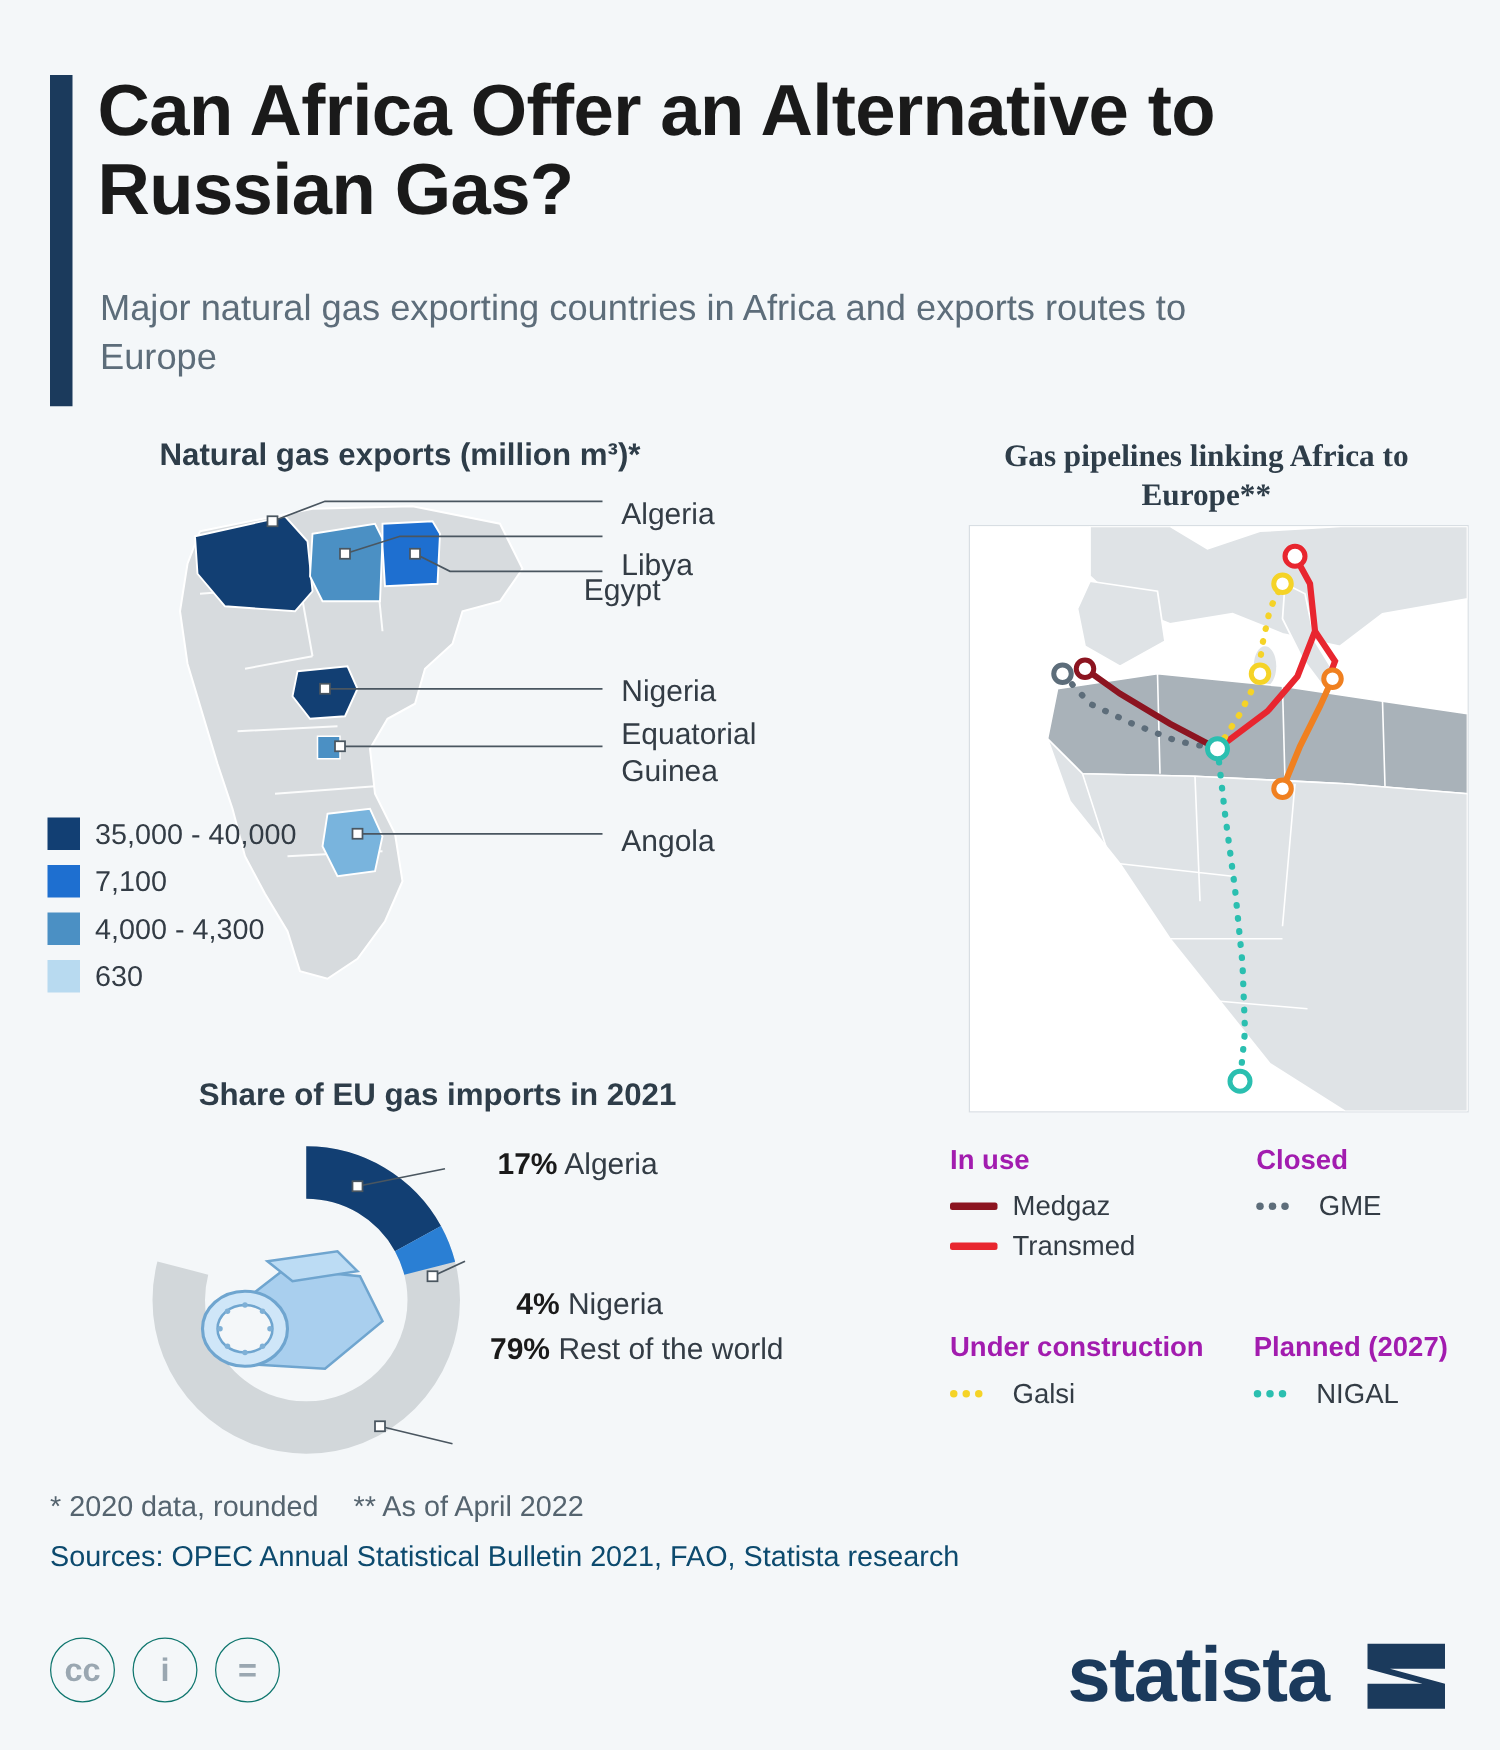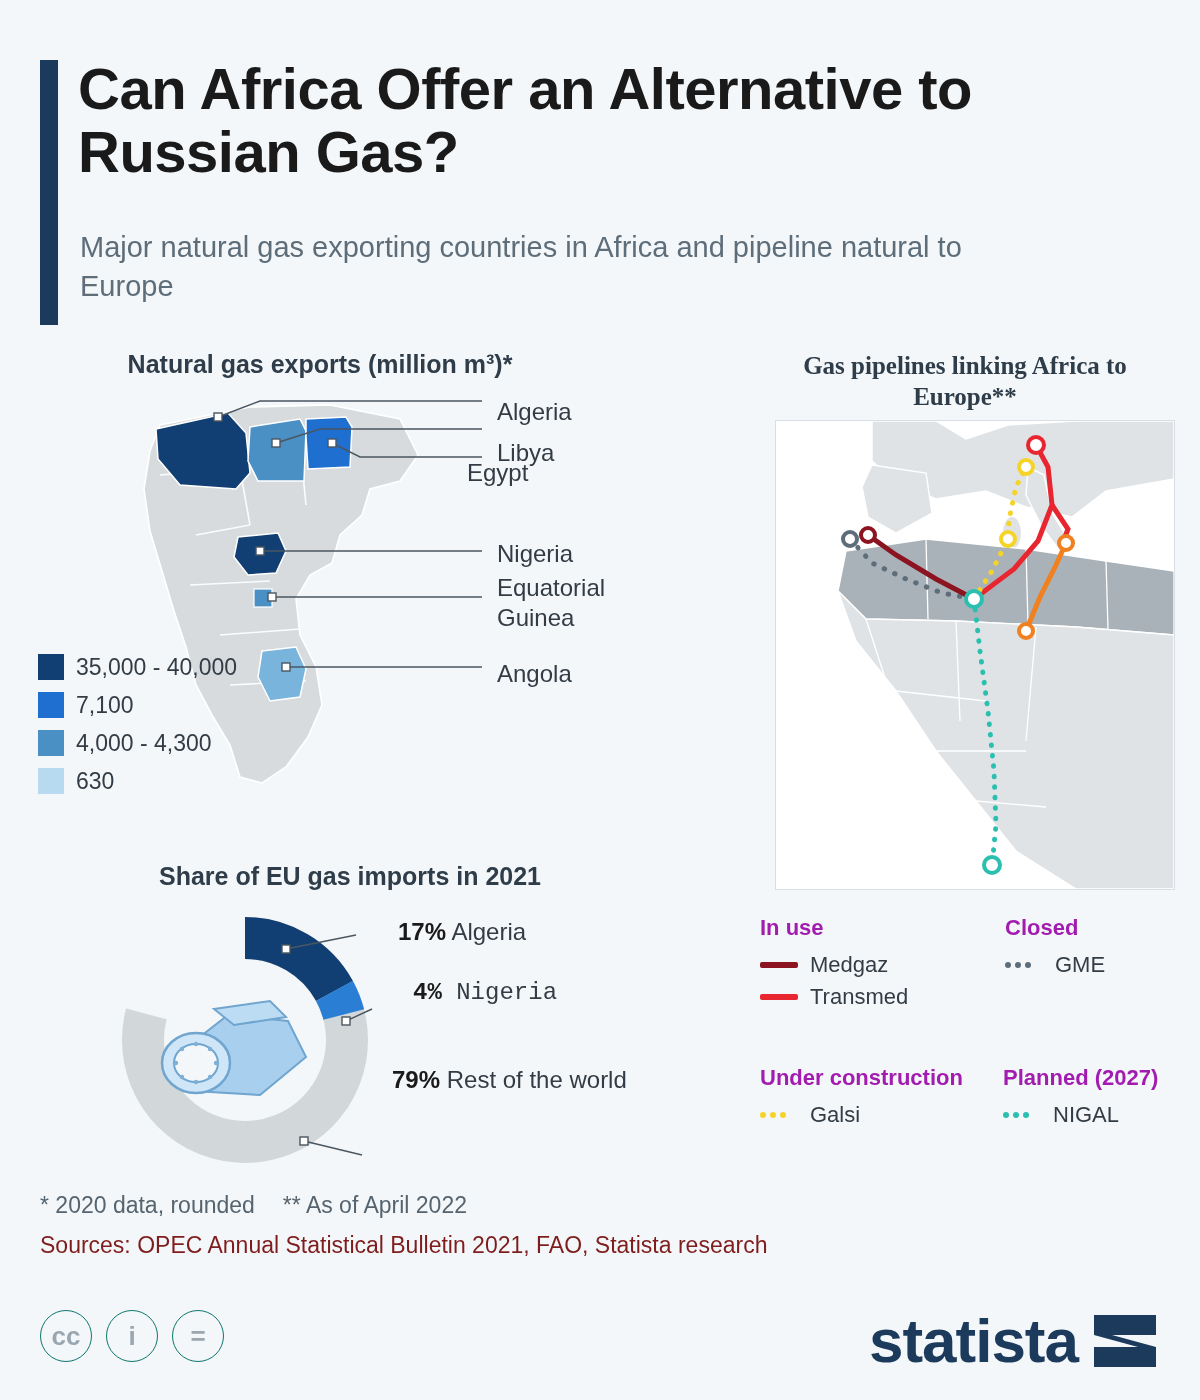--- a/index.html
+++ b/index.html
@@ -73,43 +73,43 @@
   #donut-wrap { position: absolute; left: 110px; top: 905px; width: 270px; height: 270px; }
   .donut-label { position: absolute; font-size: 24px; color: #333c45; white-space: nowrap; }
   .donut-label b { color: #1a1a1a; }
 
   
   .foot-note {
     position: absolute; left: 40px; top: 1192px; font-size: 23px; color: #55646f;
   }
   .foot-note .gap { display: inline-block; width: 28px; }
   .sources {
-    position: absolute; left: 40px; top: 1232px; font-size: 23px; color: #7f1d1d;
+    position: absolute; left: 40px; top: 1232px; font-size: 23px; color: #0c4a6e;
   }
   .cc-row { position: absolute; left: 40px; top: 1310px; display: flex; gap: 14px; }
   .cc-badge {
     width: 52px; height: 52px; border-radius: 50%;
     border: 1px solid #0f766e; color: #9aa7b1;
     display: flex; align-items: center; justify-content: center;
     font-size: 26px; font-weight: bold; font-family: "Liberation Sans", sans-serif;
   }
   .statista {
     position: absolute; right: 40px; top: 1305px;
-    display: flex; align-items: center; gap: 12px;
+    display: flex; align-items: center; gap: 27px;
   }
   .statista-word { font-size: 62px; font-weight: bold; color: #1b3a5c; letter-spacing: -1px; }
 </style>
 </head>
 <body>
 
 <div class="page">
 
   <div class="title-bar"></div>
   <div class="title">Can Africa Offer an Alternative to Russian Gas?</div>
-  <div class="subtitle">Major natural gas exporting countries in Africa and pipeline natural to Europe</div>
+  <div class="subtitle">Major natural gas exporting countries in Africa and exports routes to Europe</div>
 
   <div class="sec-head" id="exports-head">Natural gas exports (million m³)*</div>
 
   <div id="africa-panel">
     <svg width="400" height="430" viewBox="0 0 400 430" xmlns="http://www.w3.org/2000/svg">
 
       <path d="M60,40 L150,22 L230,20 L300,34 L318,70 L300,96 L270,104 L262,130 L240,150
                L232,178 L210,190 L196,214 L200,250 L216,282 L222,320 L208,352 L186,382
                L162,398 L140,392 L130,360 L112,330 L96,300 L86,262 L74,226 L62,186
                L50,146 L44,104 L50,66 Z" fill="#d7dbde" stroke="#ffffff" stroke-width="1.6"></path>
@@ -309,21 +309,21 @@
         <rect x="172" y="40" width="8" height="8"></rect>
         <rect x="232" y="112" width="8" height="8"></rect>
         <rect x="190" y="232" width="8" height="8"></rect>
       </g>
     </svg>
   </div>
 
   <div class="donut-label" style="left:398px; top:918px;">
     <b>17%</b><span> Algeria</span>
   </div>
-  <div class="donut-label" style="left:413px; top:979px;font-family:Liberation Mono, monospace;">
+  <div class="donut-label" style="left:413px; top:1030px;">
     <b>4%</b><span> Nigeria</span>
   </div>
   <div class="donut-label" style="left:392px; top:1066px;">
     <b>79%</b><span> Rest of the world</span>
   </div>
 
   <div class="foot-note">
     <span>* 2020 data, rounded</span><span class="gap"></span><span>** As of April 2022</span>
   </div>
   <div class="sources">Sources: OPEC Annual Statistical Bulletin 2021, FAO, Statista research</div>

